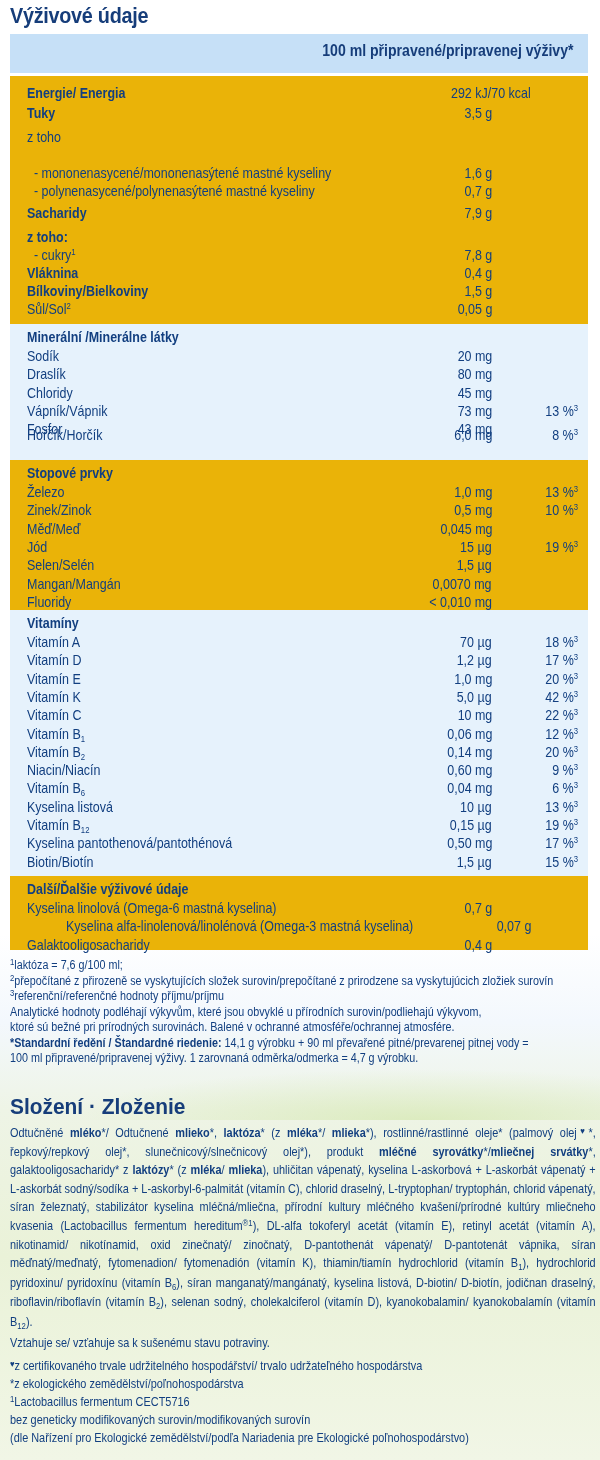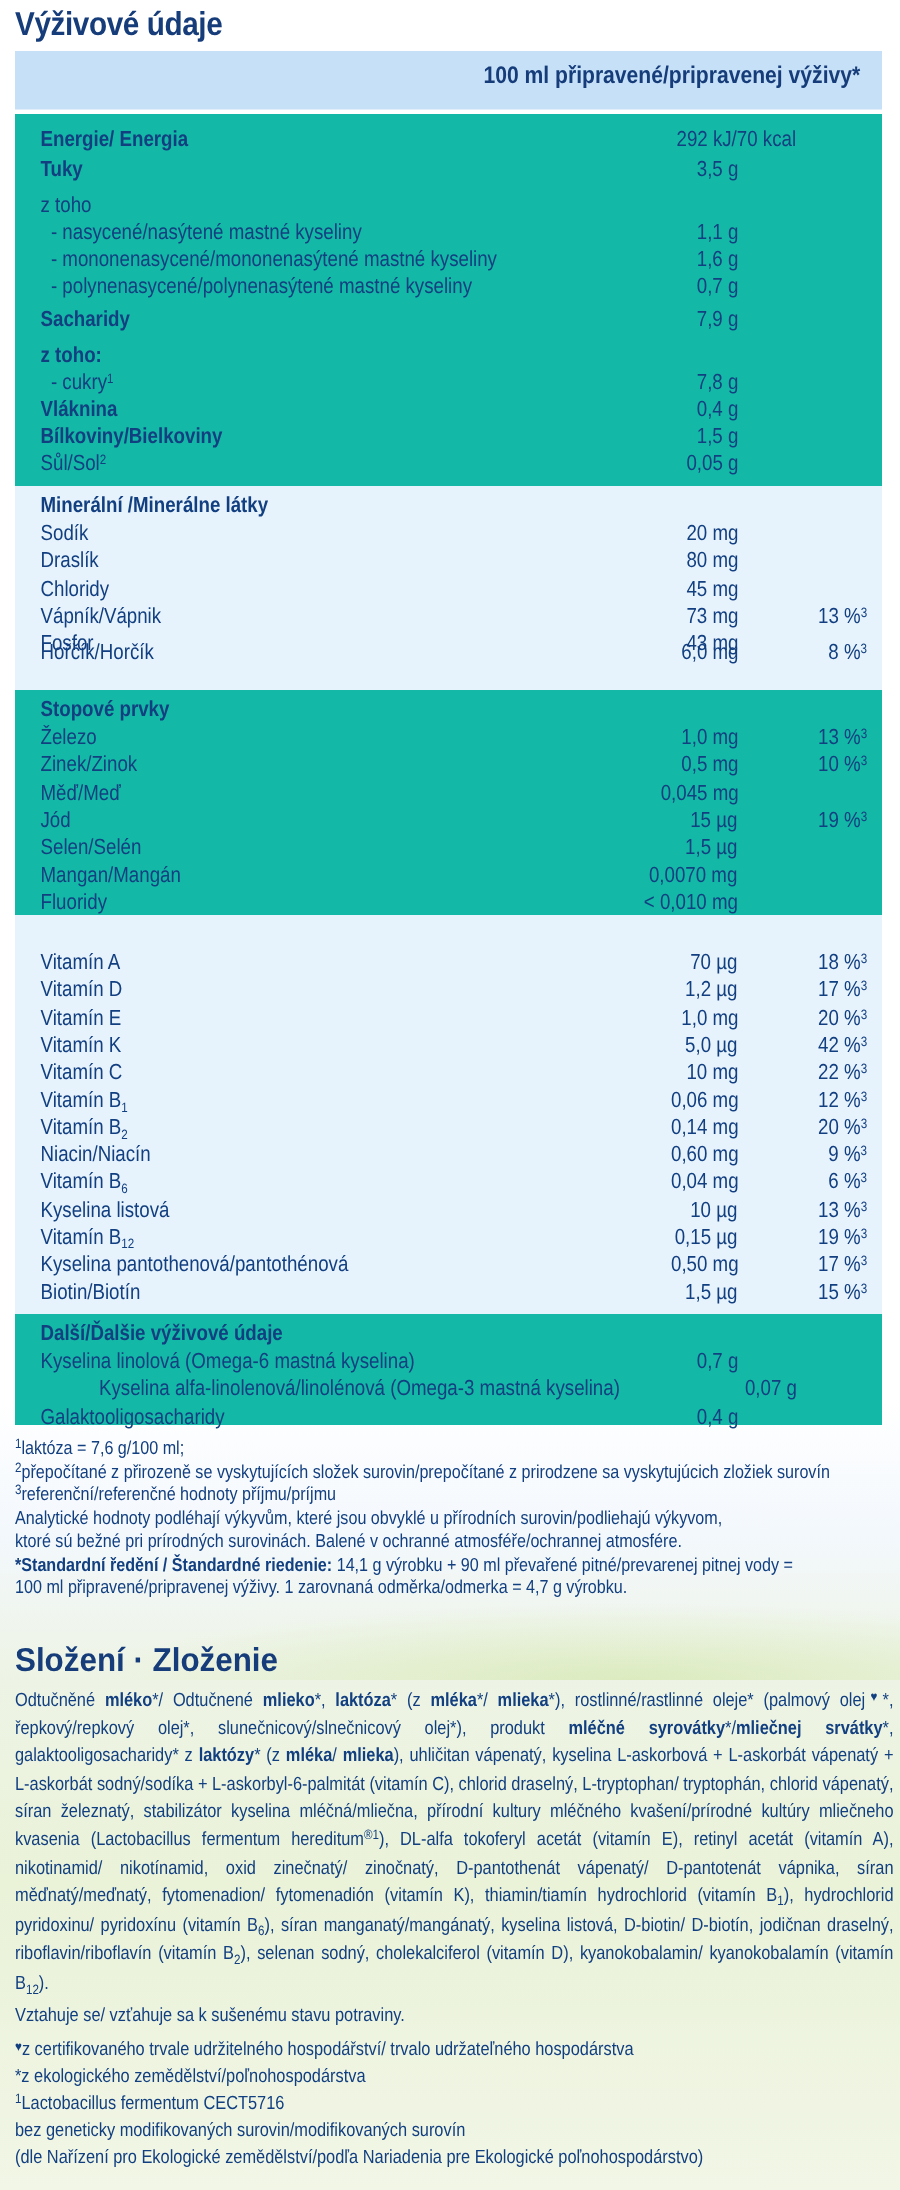--- a/index.html
+++ b/index.html
@@ -24,21 +24,21 @@
   .header-band .hdr {
     position: absolute; right: 15px; top: 8px;
     font-size: 16px; font-weight: bold; color: #163d7a;
     transform: scaleX(0.88); transform-origin: right;
     white-space: nowrap;
   }
 
   .sec {
     position: absolute; left: 10px; width: 578px;
   }
-  .sec.a { background: #14b8a6; }
+  .sec.a { background: #eab308; }
   .sec.b { background: #e6f2fc; }
 
   .row {
     position: absolute; left: 0; width: 578px; height: 18px;
     font-size: 14.5px; line-height: 18px; white-space: nowrap;
   }
   .row .lbl {
     position: absolute; left: 17px;
     transform: scaleX(0.86); transform-origin: left;
   }
@@ -105,24 +105,20 @@
         <span class="lbl b"><span>Energie/ Energia</span></span>
         <span class="val left">292 kJ/70 kcal</span>
       </div>
       <div class="row" style="top: 28px;">
         <span class="lbl b"><span>Tuky</span></span>
         <span class="val">3,5 g</span>
       </div>
       <div class="row" style="top: 52px;">
         <span class="lbl"><span>z toho</span></span>
       </div>
-      <div class="row" style="top: 70px;">
-        <span class="lbl"><span>&nbsp;&nbsp;- nasycené/nasýtené mastné kyseliny</span></span>
-        <span class="val">1,1 g</span>
-      </div>
       <div class="row" style="top: 88px;">
         <span class="lbl"><span>&nbsp;&nbsp;- mononenasycené/mononenasýtené mastné kyseliny</span></span>
         <span class="val">1,6 g</span>
       </div>
       <div class="row" style="top: 106px;">
         <span class="lbl"><span>&nbsp;&nbsp;- polynenasycené/polynenasýtené mastné kyseliny</span></span>
         <span class="val">0,7 g</span>
       </div>
       <div class="row" style="top: 128px;">
         <span class="lbl b"><span>Sacharidy</span></span>
@@ -212,20 +208,23 @@
         <span class="lbl"><span>Mangan/Mangán</span></span>
         <span class="val">0,0070 mg</span>
       </div>
       <div class="row" style="top: 132.8px;">
         <span class="lbl"><span>Fluoridy</span></span>
         <span class="val">&lt; 0,010 mg</span>
       </div>
     </div>
 
   <div class="sec b" id="sec3" style="top:610px;height:266px;">
+      <div class="row" style="top: 4px;">
+        <span class="lbl b">Vitamíny</span>
+      </div>
       <div class="row" style="top: 23px;">
         <span class="lbl"><span>Vitamín A</span></span>
         <span class="val">70 µg</span>
         <span class="pct"><span>18 %</span><sup>3</sup></span>
       </div>
       <div class="row" style="top: 41.3px;">
         <span class="lbl"><span>Vitamín D</span></span>
         <span class="val">1,2 µg</span>
         <span class="pct"><span>17 %</span><sup>3</sup></span>
       </div>

